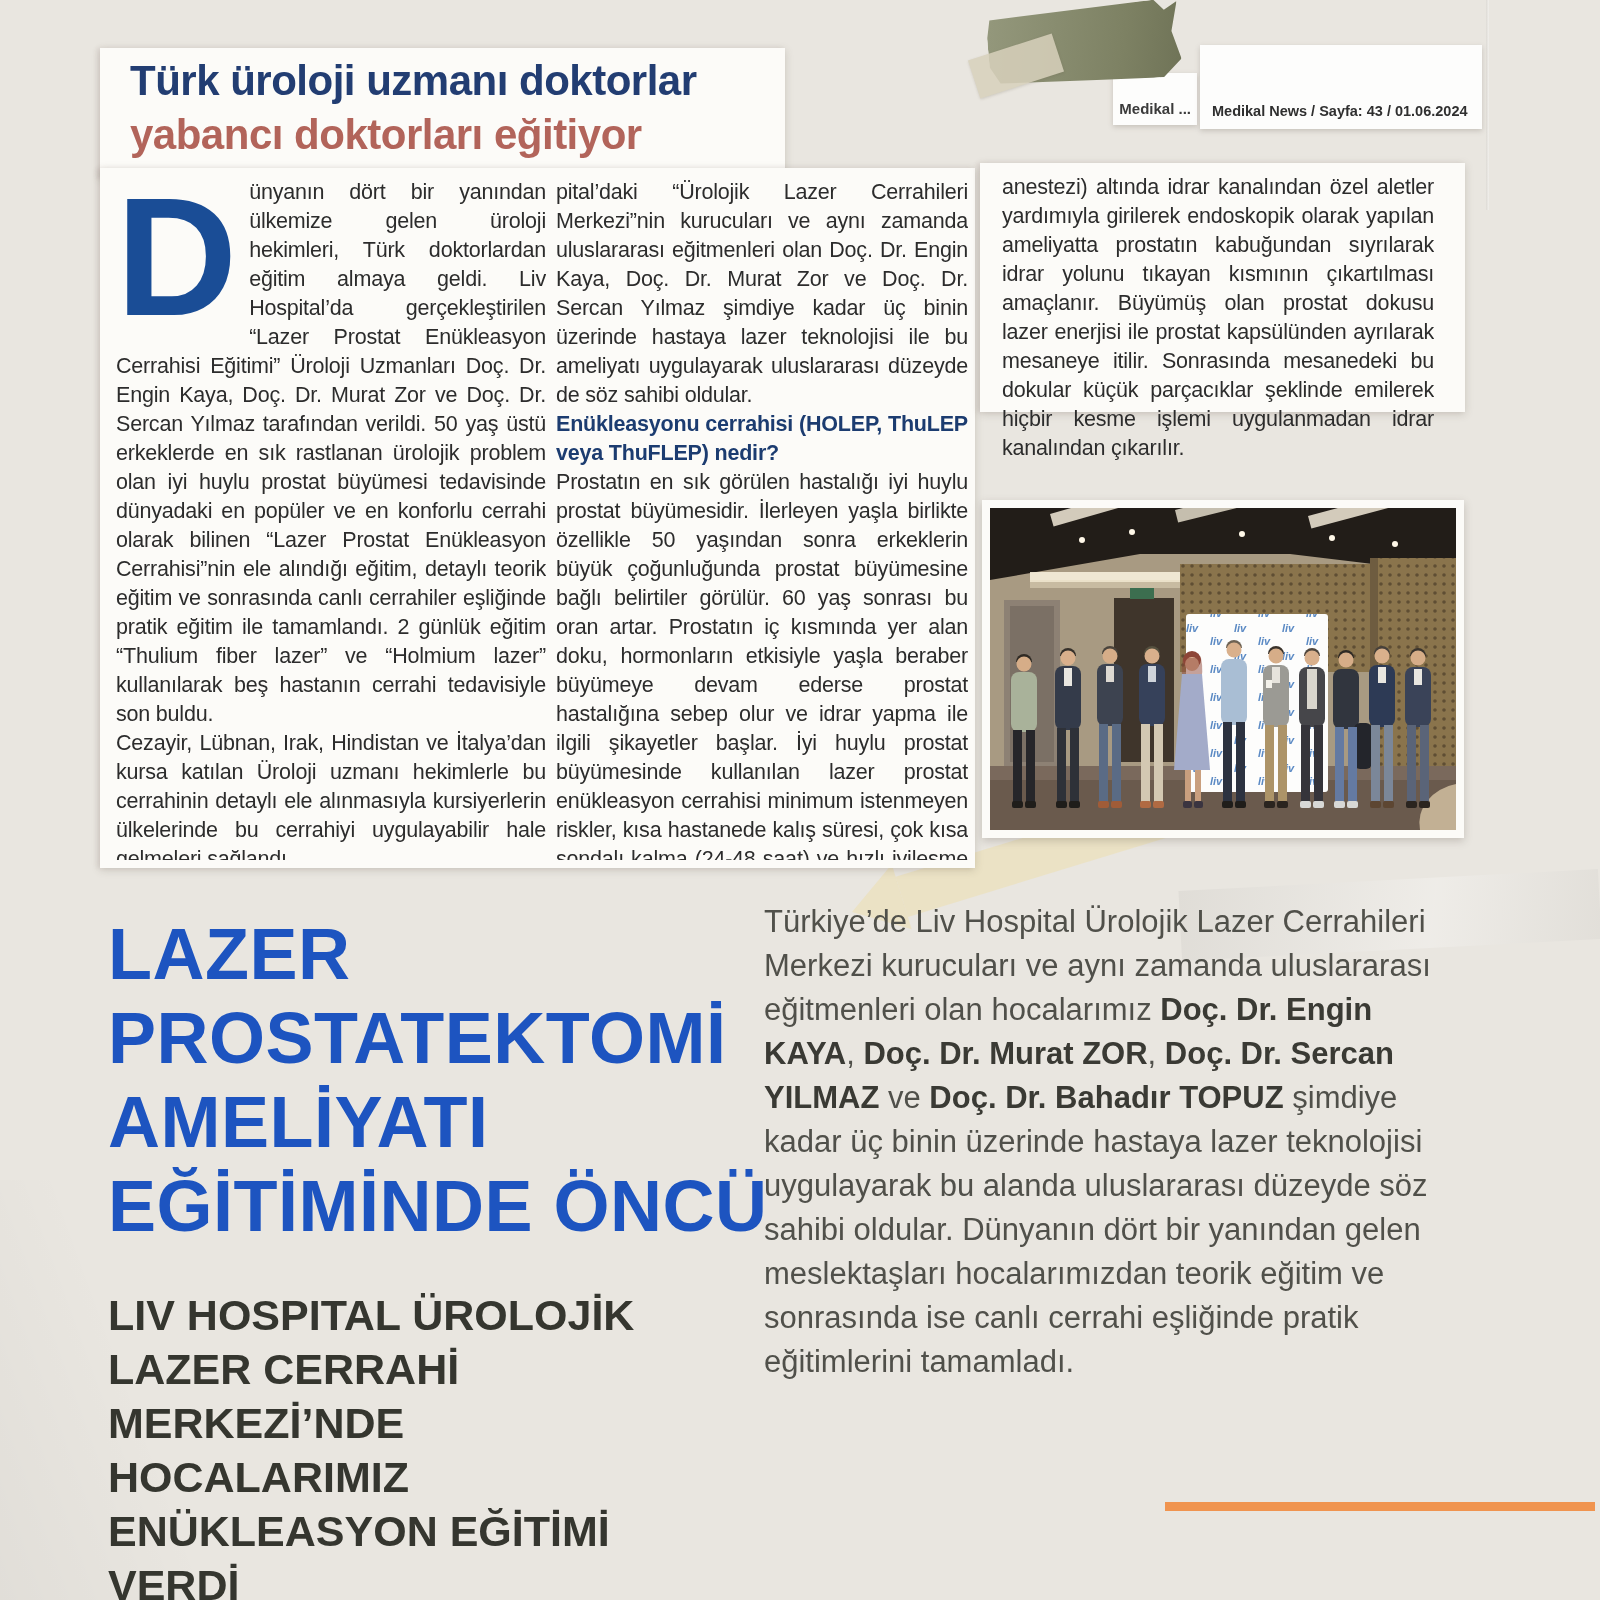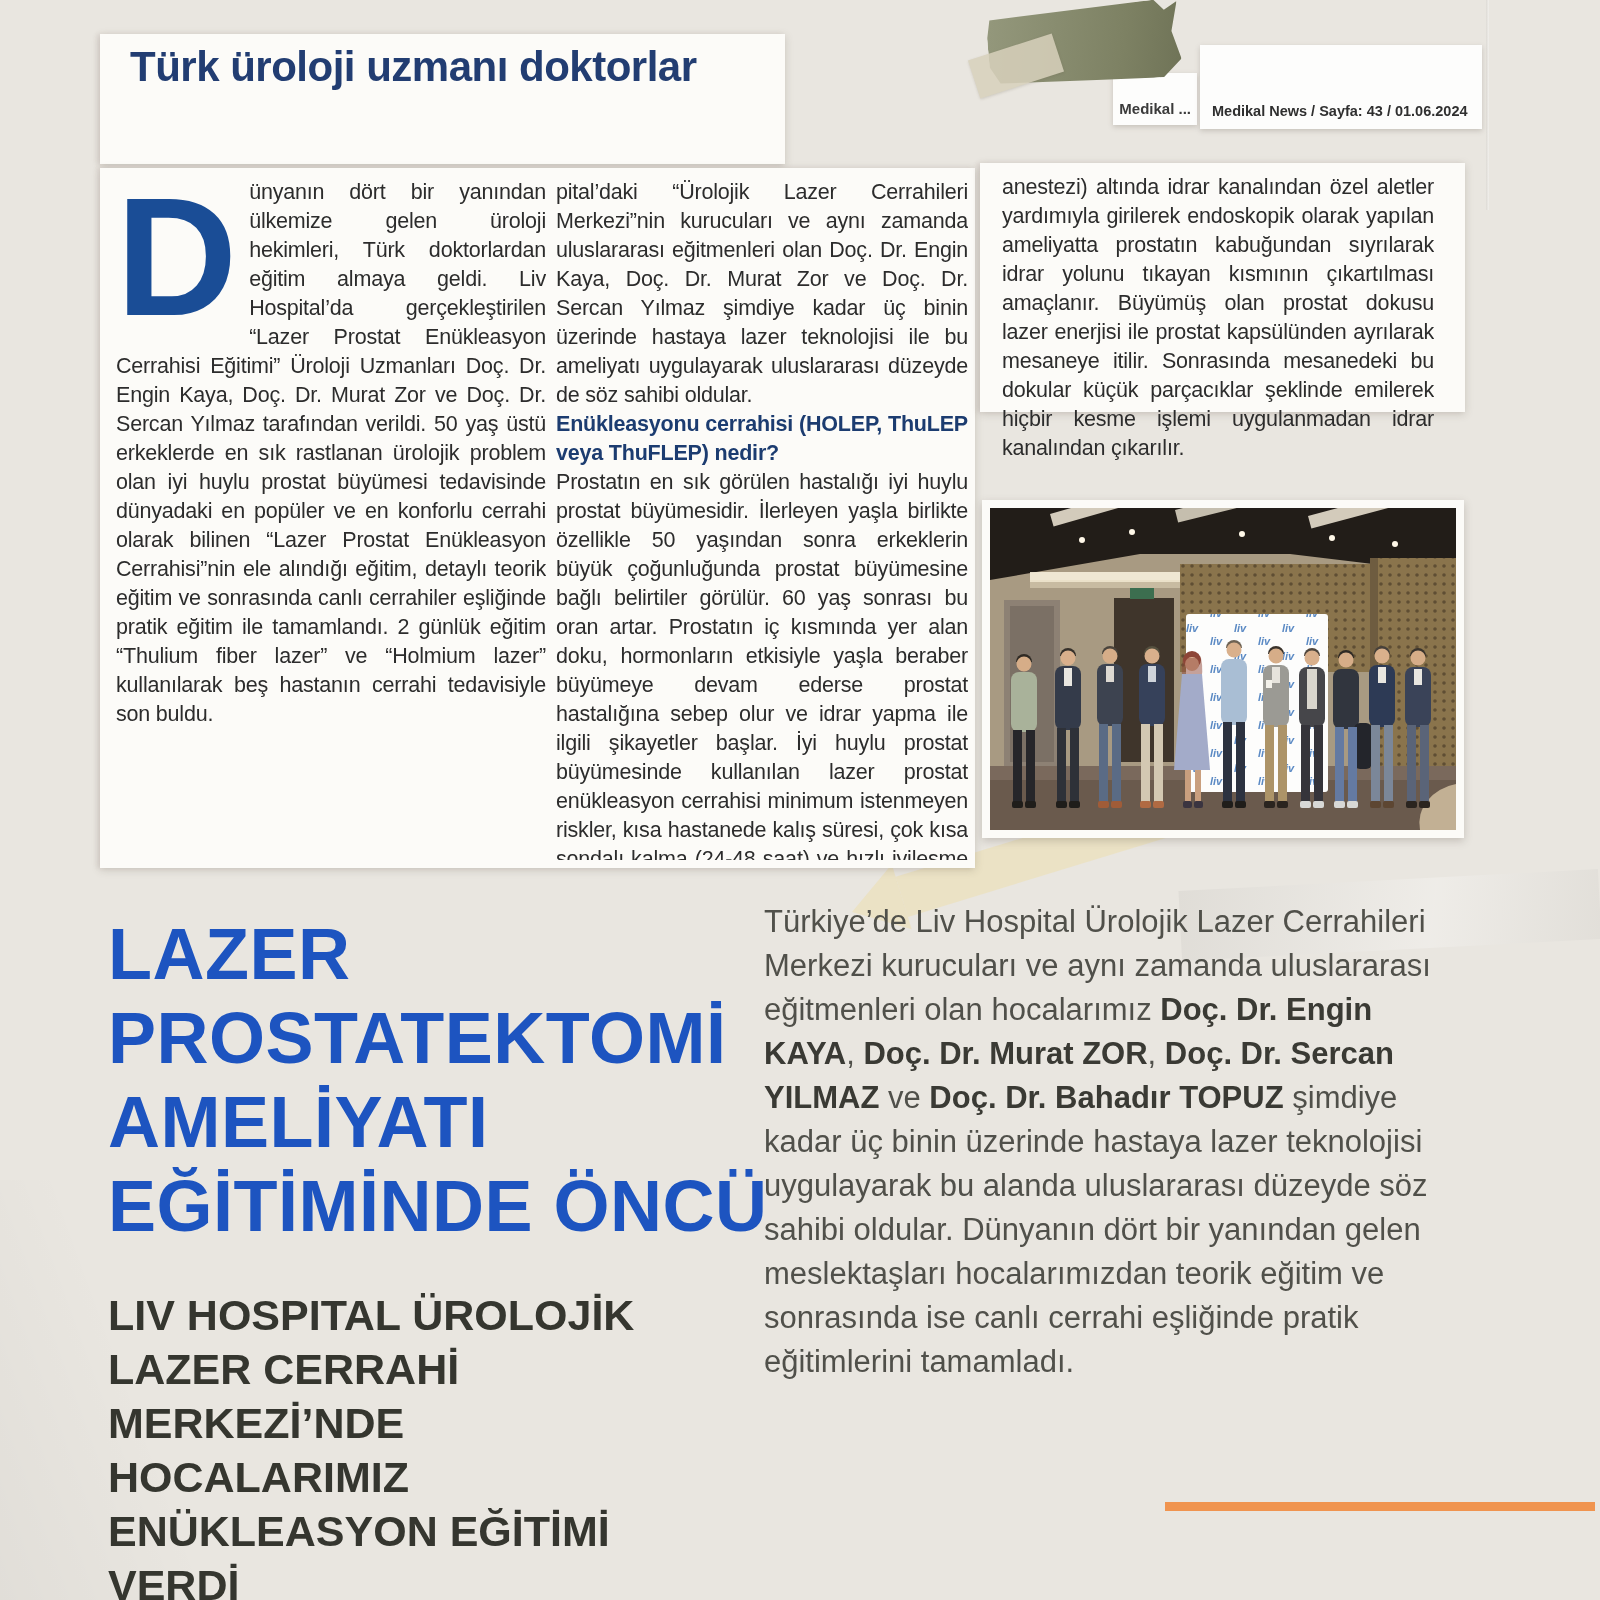--- a/index.html
+++ b/index.html
@@ -12,21 +12,21 @@
   .crease-v{position:absolute;left:1486px;top:0;width:3px;height:210px;
     background:linear-gradient(to right,rgba(0,0,0,0.05),rgba(255,255,255,0.4));z-index:0;}
   .crease-d{position:absolute;left:1180px;top:880px;width:420px;height:70px;
     background:linear-gradient(100deg,rgba(0,0,0,0.04),rgba(255,255,255,0.25) 60%,rgba(0,0,0,0.03));
     transform:rotate(-3deg);z-index:0;}
   .crease-b{position:absolute;left:0;top:1180px;width:240px;height:420px;
     background:linear-gradient(70deg,rgba(0,0,0,0.035),rgba(255,255,255,0.0) 55%);z-index:0;}
 
   
   .paper{position:absolute;background:#fcfbf8;box-shadow:0 2px 8px rgba(90,80,70,0.22), -3px 0 4px rgba(150,120,120,0.12);z-index:2;}
-  .headline-box{left:100px;top:34px;width:685px;height:130px;padding:6px 12px 0 30px;box-sizing:border-box;}
+  .headline-box{left:100px;top:48px;width:685px;height:130px;padding:6px 12px 0 30px;box-sizing:border-box;}
   .headline-l1{font-size:42px;font-weight:600;letter-spacing:-0.5px;color:#223d72;line-height:54px;}
   .headline-l2{font-size:42px;font-weight:600;letter-spacing:-0.5px;color:#b2645a;line-height:54px;}
 
   .body-box{left:100px;top:168px;width:875px;height:700px;}
   .newscol{position:absolute;top:10px;font-size:21.5px;line-height:29px;letter-spacing:-0.2px;
     color:#2c2c2c;text-align:justify;overflow:hidden;}
   .newscol p{margin:0 0 0 0;}
   .col1{left:16px;width:430px;height:682px;}
   .col2{left:456px;width:412px;height:682px;}
   .dropcap{float:left;font-size:168px;line-height:0.8;font-weight:700;color:#1a4d96;
@@ -86,25 +86,27 @@
   <span>Medikal ...</span>
 </div>
 <div class="label-box label-big">
   <span>Medikal News / Sayfa: 43 / 01.06.2024</span>
 </div>
 <div class="green-strip"></div>
 <div class="tape"></div>
 
 <div class="paper headline-box">
   <div class="headline-l1">Türk üroloji uzmanı doktorlar</div>
+  <div class="headline-l2">yabancı doktorları eğitiyor</div>
 </div>
 
 <div class="paper body-box">
   <div class="newscol col1">
     <p><span class="dropcap">D</span><span>ünyanın dört bir yanından ülkemize gelen üroloji hekimleri, Türk doktorlardan eğitim almaya geldi. Liv Hospital’da gerçekleştirilen “Lazer Prostat Enükleasyon Cerrahisi Eğitimi” Üroloji Uzmanları Doç. Dr. Engin Kaya, Doç. Dr. Murat Zor ve Doç. Dr. Sercan Yılmaz tarafından verildi. 50 yaş üstü erkeklerde en sık rastlanan ürolojik problem olan iyi huylu prostat büyümesi tedavisinde dünyadaki en popüler ve en konforlu cerrahi olarak bilinen “Lazer Prostat Enükleasyon Cerrahisi”nin ele alındığı eğitim, detaylı teorik eğitim ve sonrasında canlı cerrahiler eşliğinde pratik eğitim ile tamamlandı. 2 günlük eğitim “Thulium fiber lazer” ve “Holmium lazer” kullanılarak beş hastanın cerrahi tedavisiyle son buldu.</span></p>
+    <p>Cezayir, Lübnan, Irak, Hindistan ve İtalya’dan kursa katılan Üroloji uzmanı hekimlerle bu cerrahinin detaylı ele alınmasıyla kursiyerlerin ülkelerinde bu cerrahiyi uygulayabilir hale gelmeleri sağlandı.</p>
 
   </div>
   <div class="newscol col2">
     <p>pital’daki “Ürolojik Lazer Cerrahileri Merkezi”nin kurucuları ve aynı zamanda uluslararası eğitmenleri olan Doç. Dr. Engin Kaya, Doç. Dr. Murat Zor ve Doç. Dr. Sercan Yılmaz şimdiye kadar üç binin üzerinde hastaya lazer teknolojisi ile bu ameliyatı uygulayarak uluslararası düzeyde de söz sahibi oldular.</p>
     <p class="subhead-bold">Enükleasyonu cerrahisi (HOLEP, ThuLEP veya ThuFLEP) nedir?</p>
     <p>Prostatın en sık görülen hastalığı iyi huylu prostat büyümesidir. İlerleyen yaşla birlikte özellikle 50 yaşından sonra erkeklerin büyük çoğunluğunda prostat büyümesine bağlı belirtiler görülür. 60 yaş sonrası bu oran artar. Prostatın iç kısmında yer alan doku, hormonların etkisiyle yaşla beraber büyümeye devam ederse prostat hastalığına sebep olur ve idrar yapma ile ilgili şikayetler başlar. İyi huylu prostat büyümesinde kullanılan lazer prostat enükleasyon cerrahisi minimum istenmeyen riskler, kısa hastanede kalış süresi, çok kısa sondalı kalma (24-48 saat) ve hızlı iyileşme sağlar. Genel anestezi ya da belden aşağı anestezi (spinal</p>
   </div>
 </div>
 
 <div class="paper col3-box">

